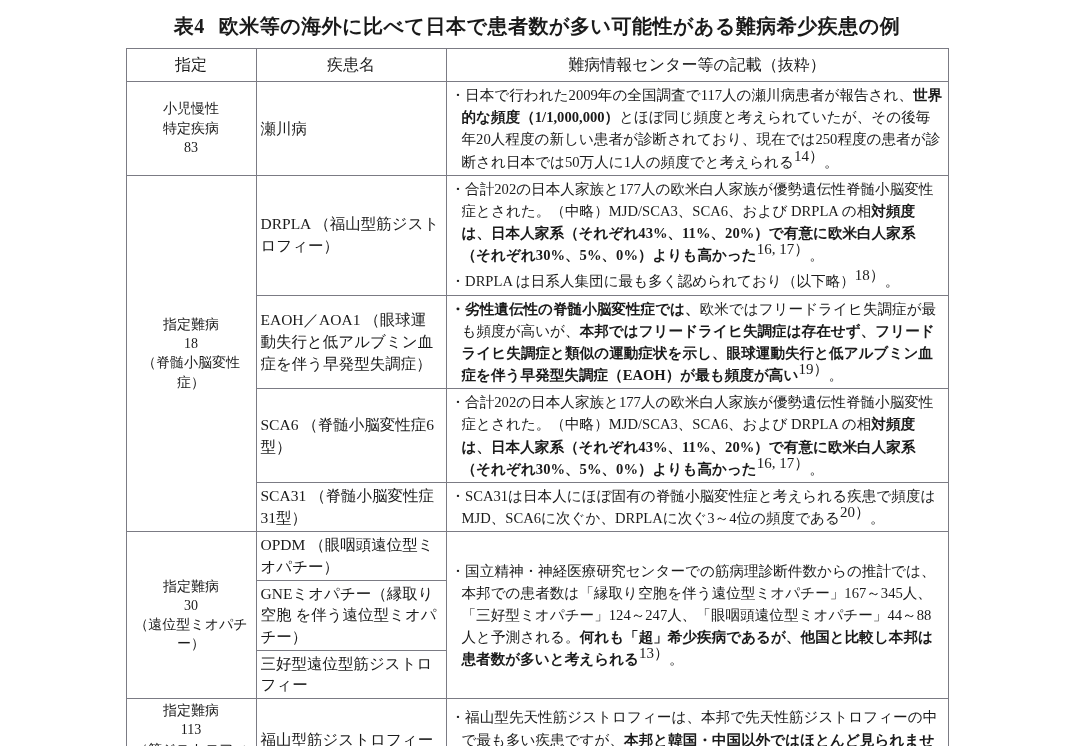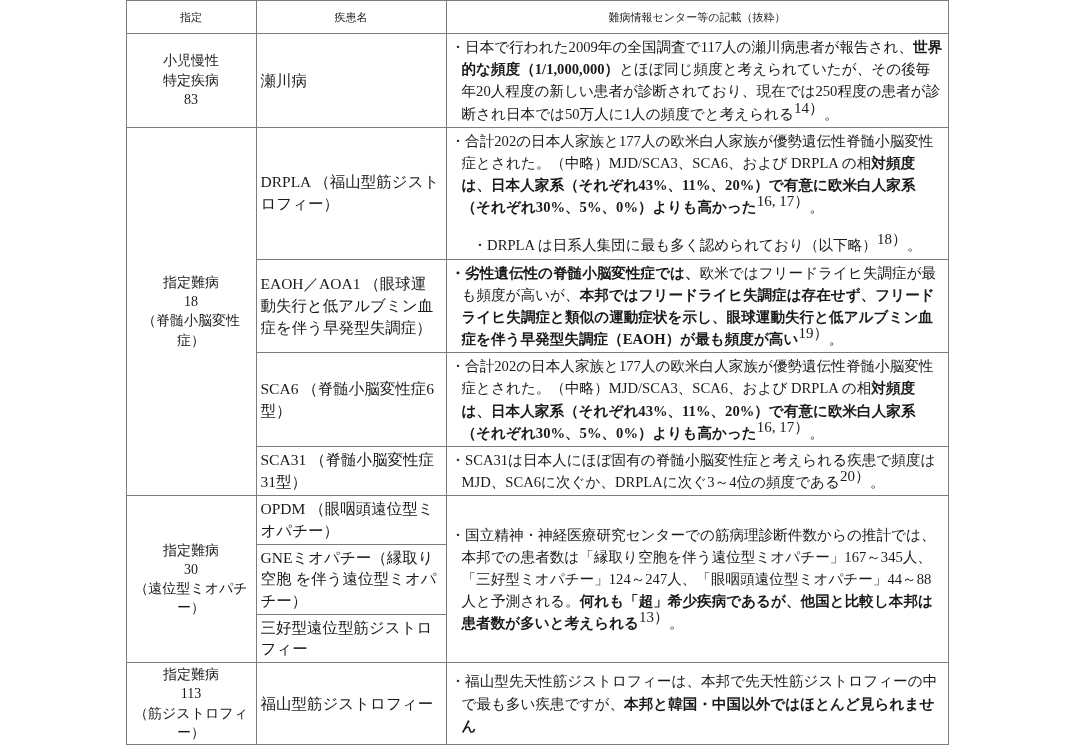--- a/index.html
+++ b/index.html
@@ -52,21 +52,21 @@
   table.maintable {
     border: 1.5px solid #55555d;
   }
 
   col.c1 { width: 130px; }
   col.c2 { width: 190px; }
   col.c3 { width: 502px; }
 
   .hdr {
     text-align: center;
-    font-size: 11px;
+    font-size: 16px;
     font-weight: bold;
     height: 28px;
     line-height: 24px;
     padding: 1px 4px;
   }
 
   .ccell {
     text-align: center;
     font-size: 14px;
     line-height: 1.38;
@@ -80,39 +80,42 @@
     line-height: 1.52;
     text-align: left;
     padding: 5px 7px 5px 5px;
     vertical-align: top;
   }
   .desc p {
     margin: 0;
     padding-left: 11px;
     text-indent: -11px;
   }
-  .desc p + p { margin-top: 16px; text-align: center; }
+  .desc p + p { margin-top: 4px; }
   .desc b { font-weight: bold; }
   sup {
     font-size: 15px;
     vertical-align: super;
     line-height: 0;
   }
 
   .namecell {
     font-size: 15.5px;
     line-height: 1.4;
     padding: 3px 2px;
   }
 </style>
 </head>
 <body>
 
 <div id="page">
 
+  <div class="title">
+    <span class="tnum">表4</span><span>欧米等の海外に比べて日本で患者数が多い可能性がある難病希少疾患の例</span>
+  </div>
 
   <table class="maintable">
     <colgroup>
       <col class="c1">
         <col class="c2">
         <col class="c3">
     </colgroup>
     <thead>
       <tr>
         <th class="hdr">指定</th>

